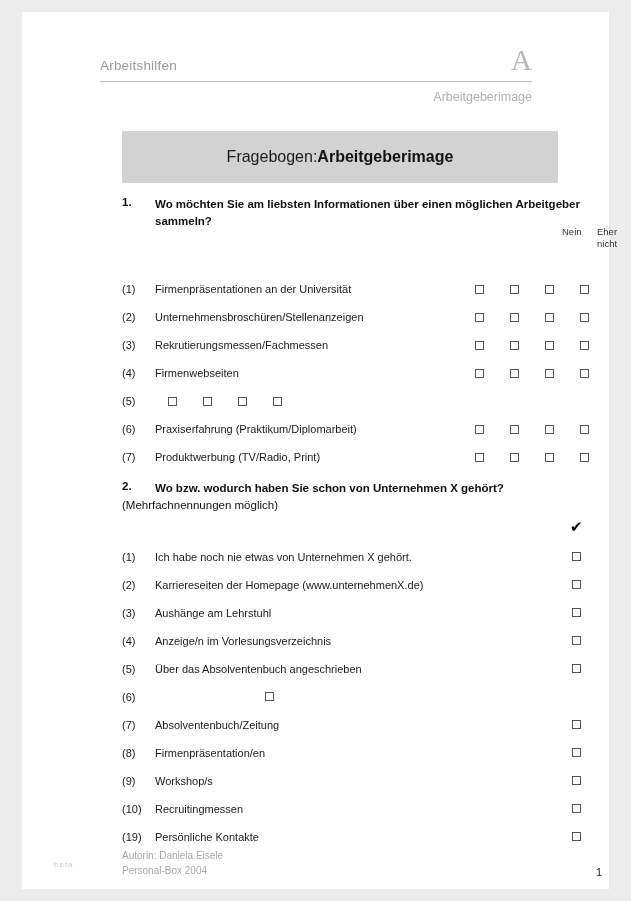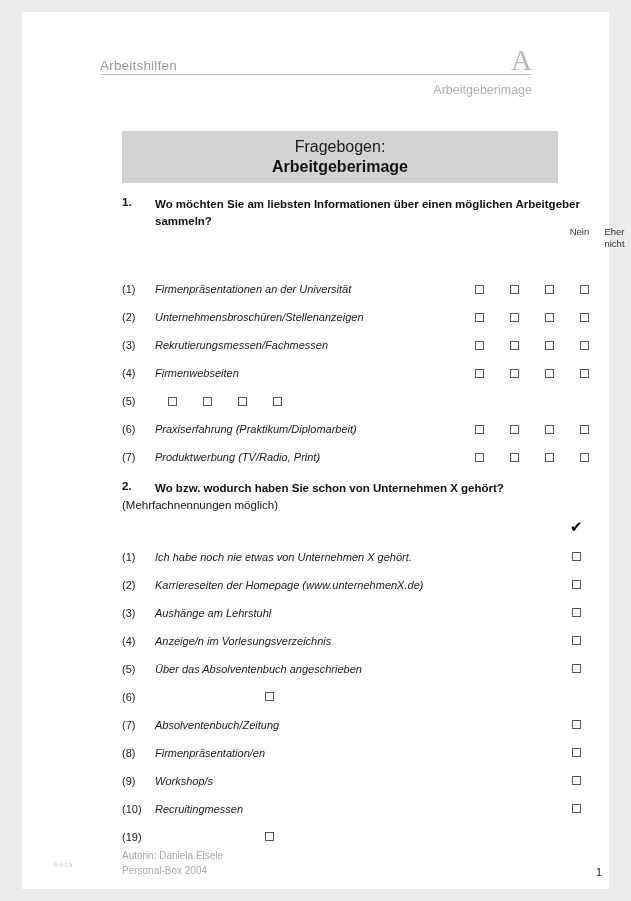--- a/index.html
+++ b/index.html
@@ -28,21 +28,21 @@
   .header {
     position: absolute;
     left: 78px;
     top: 36px;
     width: 432px;
   }
   .header-row {
     display: flex;
     align-items: flex-end;
     justify-content: space-between;
-    padding-bottom: 1px;
+    padding-bottom: 8px;
     border-bottom: 1px solid #bdbdbd;
   }
   .header-left {
     font-size: 13.5px;
     color: #9a9a9a;
     letter-spacing: 0.2px;
   }
   .header-letter {
     font-size: 29px;
     line-height: 0.85;
@@ -58,21 +58,20 @@
   }
   
   .title-band {
     position: absolute;
     left: 100px;
     top: 119px;
     width: 436px;
     height: 52px;
     background: #d2d2d2;
     display: flex;
-    flex-direction: column;
     align-items: center;
     justify-content: center;
   }
   .title-line1 {
     font-size: 16px;
     color: #1a1a1a;
     line-height: 1.15;
   }
   .title-line2 {
     font-size: 16px;
@@ -112,40 +111,40 @@
   
   .scale-head {
     position: absolute;
     left: 440px;
     top: 30px;
     width: 140px;
     display: flex;
   }
   .scale-col {
     width: 35px;
-    text-align: center;
+    text-align: left;
     font-size: 9.5px;
     color: #333;
     line-height: 1.25;
   }
   
   .rows { margin-top: 0; }
   .row {
     display: flex;
     align-items: center;
     height: 28px;
     font-size: 11px;
     color: #1a1a1a;
   }
   .row .idx {
     width: 33px;
     flex: 0 0 33px;
     color: #1a1a1a;
   }
-  .row .label { flex: 1; font-style: italic; }
+  .row .label { flex: 1; }
   .boxes {
     width: 140px;
     flex: 0 0 140px;
     display: flex;
   }
   .boxcell {
     width: 35px;
     display: flex;
     align-items: center;
     justify-content: center;
@@ -450,20 +449,21 @@
         </div>
         <div class="row">
           <div class="idx">(10)</div>
           <div class="label">Recruitingmessen</div>
           <div class="single-box">
               <span class="cb"></span>
             </div>
         </div>
         <div class="row">
           <div class="idx">(19)</div>
+          <div class="label">Persönliche Kontakte</div>
           <div class="single-box">
               <span class="cb"></span>
             </div>
         </div>
       </div>
     </div>
 
     <div class="footer">
       <div class="footer-left">
         <div>Autorin: Daniela Eisele</div>

